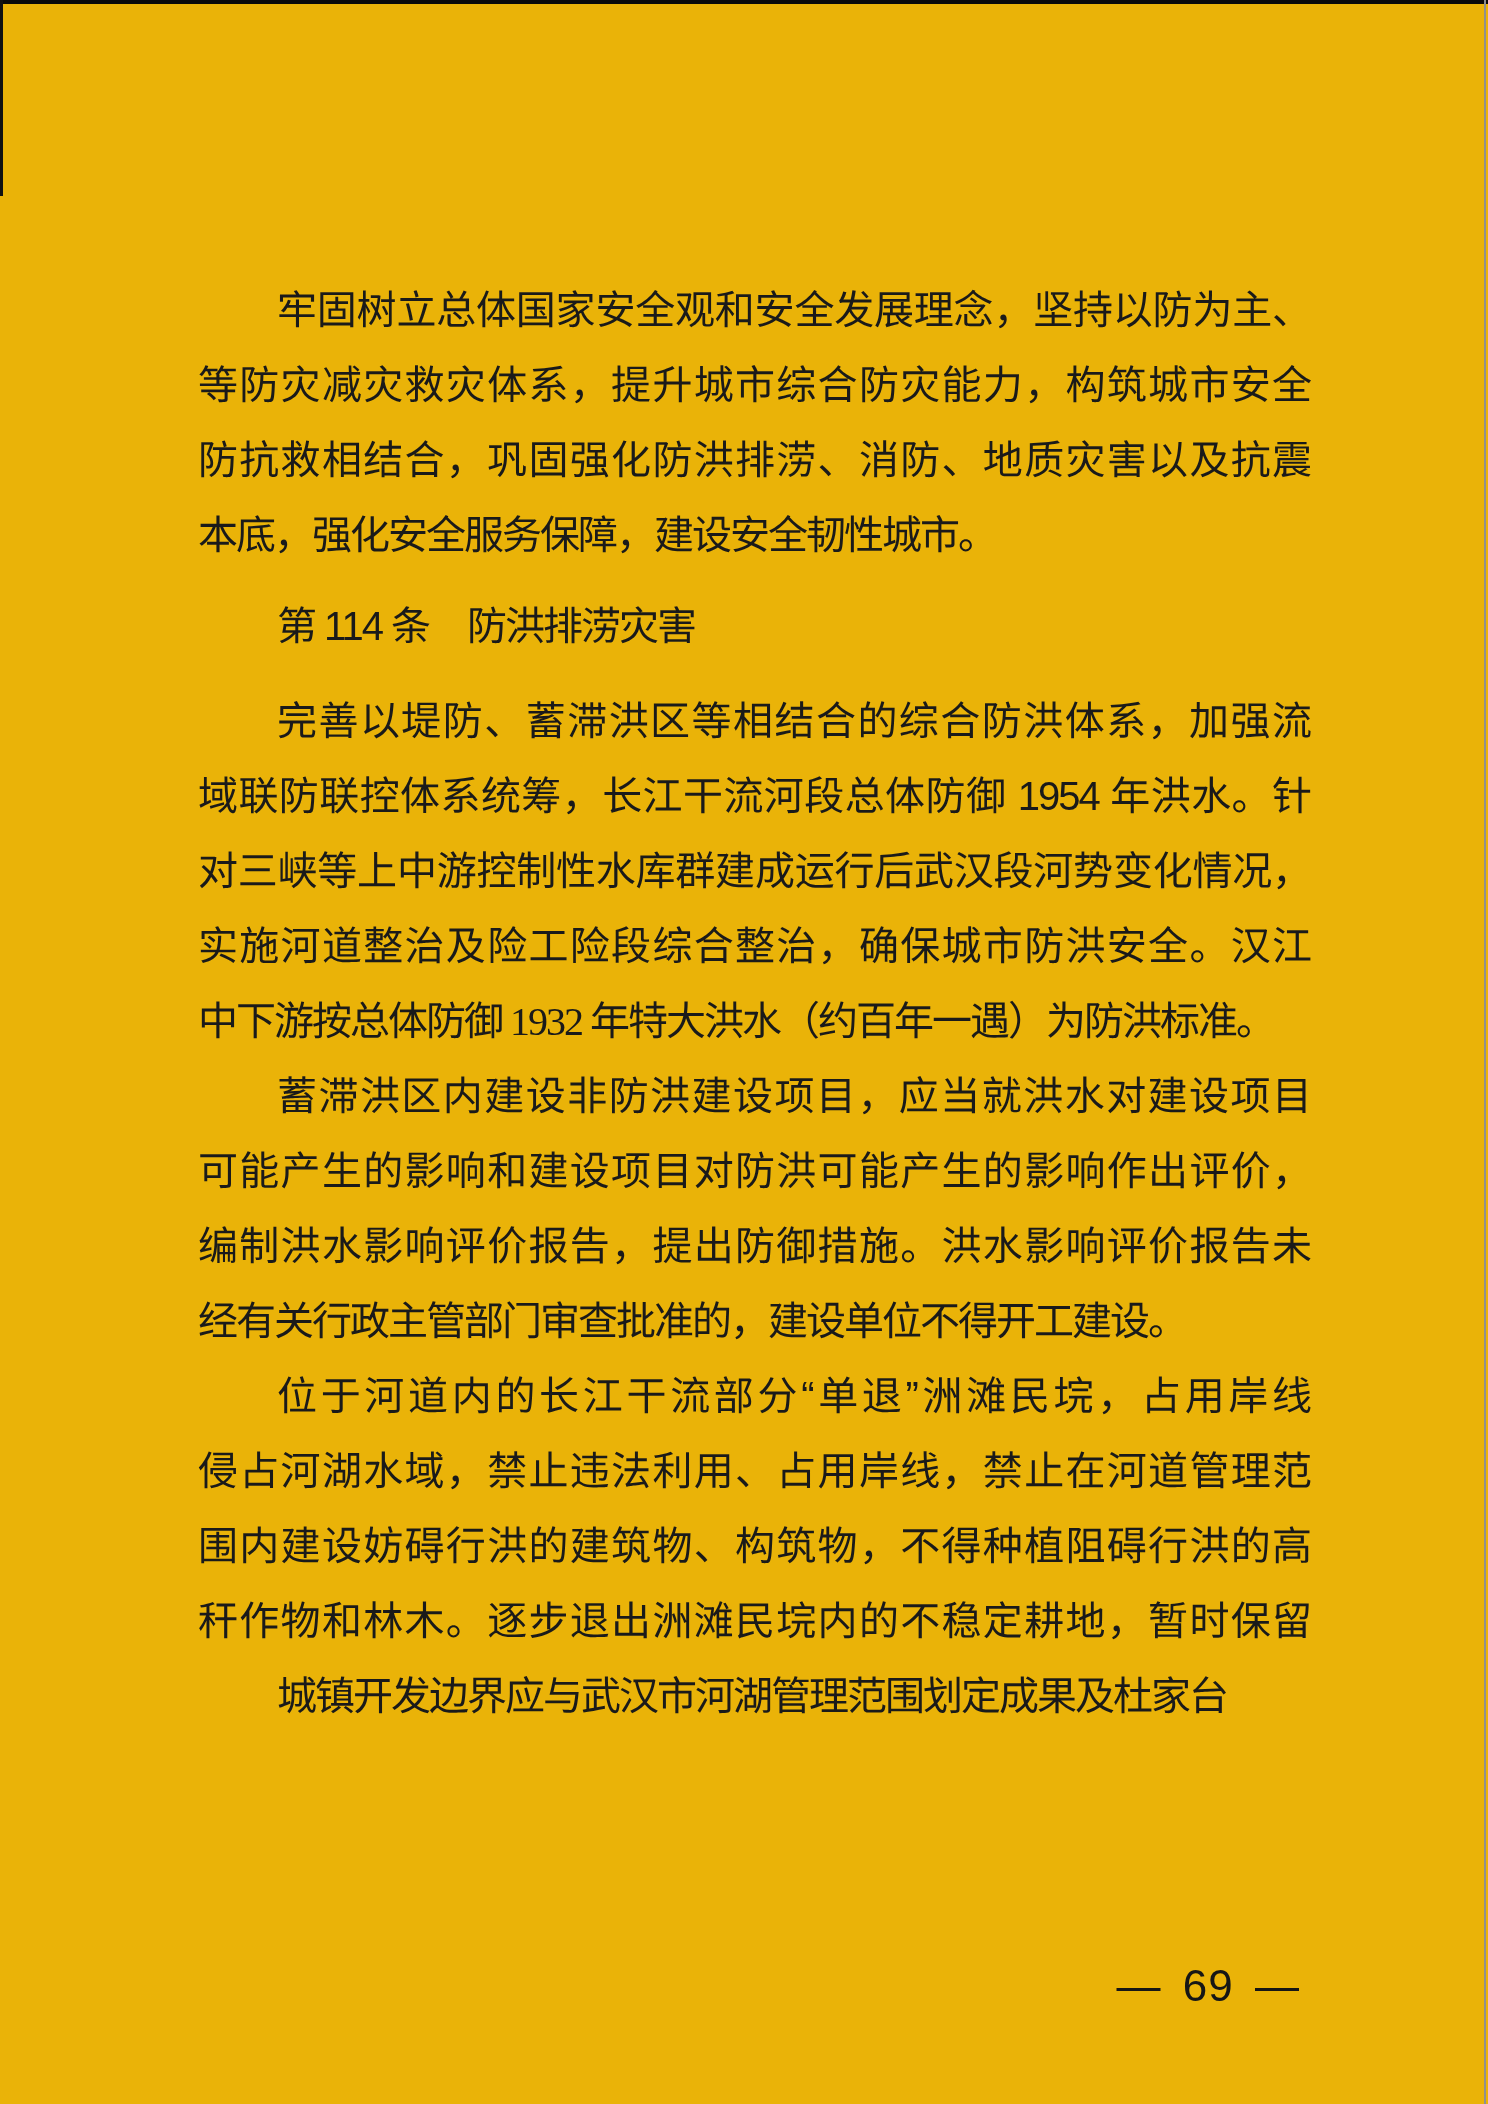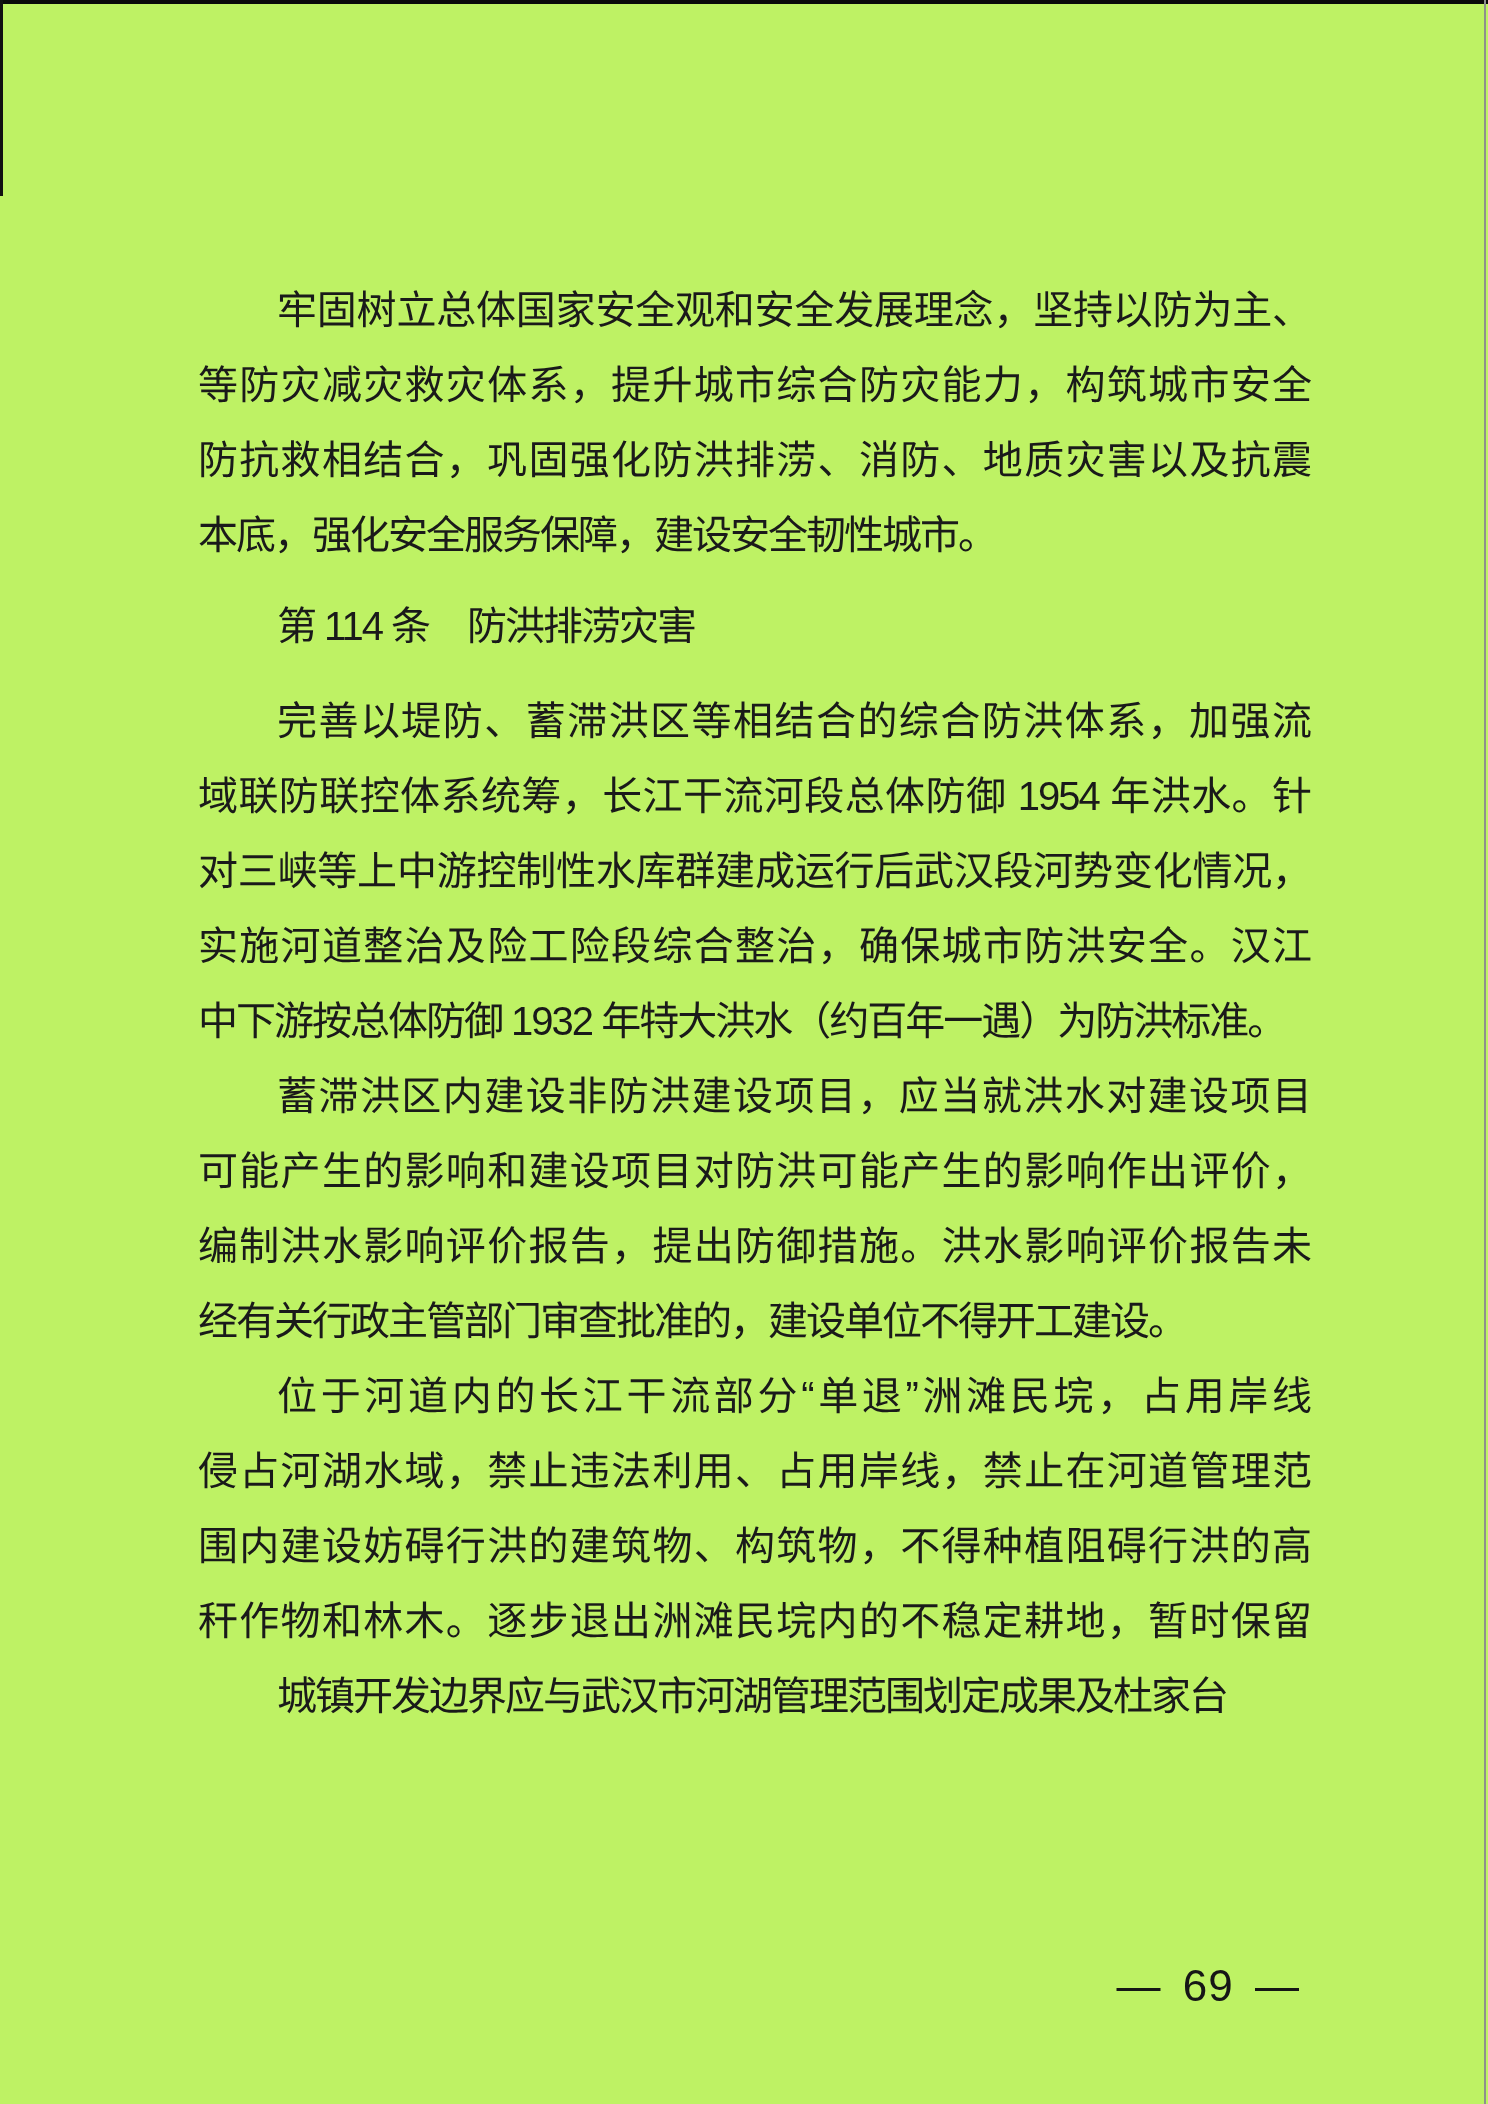--- a/index.html
+++ b/index.html
@@ -5,21 +5,21 @@
   html, body { margin: 0; padding: 0; }
   body {
     width: 1488px;
     height: 2104px;
     background: #ffffff;
     font-family: "Liberation Sans", "DejaVu Sans", sans-serif;
     color: #1a1a1a;
     position: relative;
     overflow: hidden;
   }
-  .page { position: absolute; inset: 0; background: #bef264; }
+  .page { position: absolute; inset: 0; background: #eab308; }
 
   
   .edge-top    { position: absolute; top: 0; left: 0; width: 1488px; height: 4px; background: #0a0a0a; }
   .edge-left   { position: absolute; top: 0; left: 0; width: 3px; height: 196px; background: #111111; }
   .edge-right  { position: absolute; top: 0; left: 1484px; width: 2px; height: 2104px; background: #8f8f8f; }
 
   .content {
     position: absolute;
     left: 198px;
     top: 0;
@@ -30,21 +30,21 @@
     letter-spacing: -2px;
     color: #1a1a1a;
   }
   .paragraph { margin: 0; }
   .line {
     text-align: justify;
     text-align-last: justify;
     white-space: nowrap;
   }
   .line.first { padding-left: 79px; }
-  .line.last  { text-align-last: left; white-space: normal; }
+  .line.last  { text-align-last: left; white-space: normal; font-family: Liberation Serif, serif; }
 
   .heading {
     padding-left: 79px;
     margin: 16px 0 20px 0;
     line-height: 75px;
     white-space: nowrap;
   }
 
   .footer {
     position: absolute;

